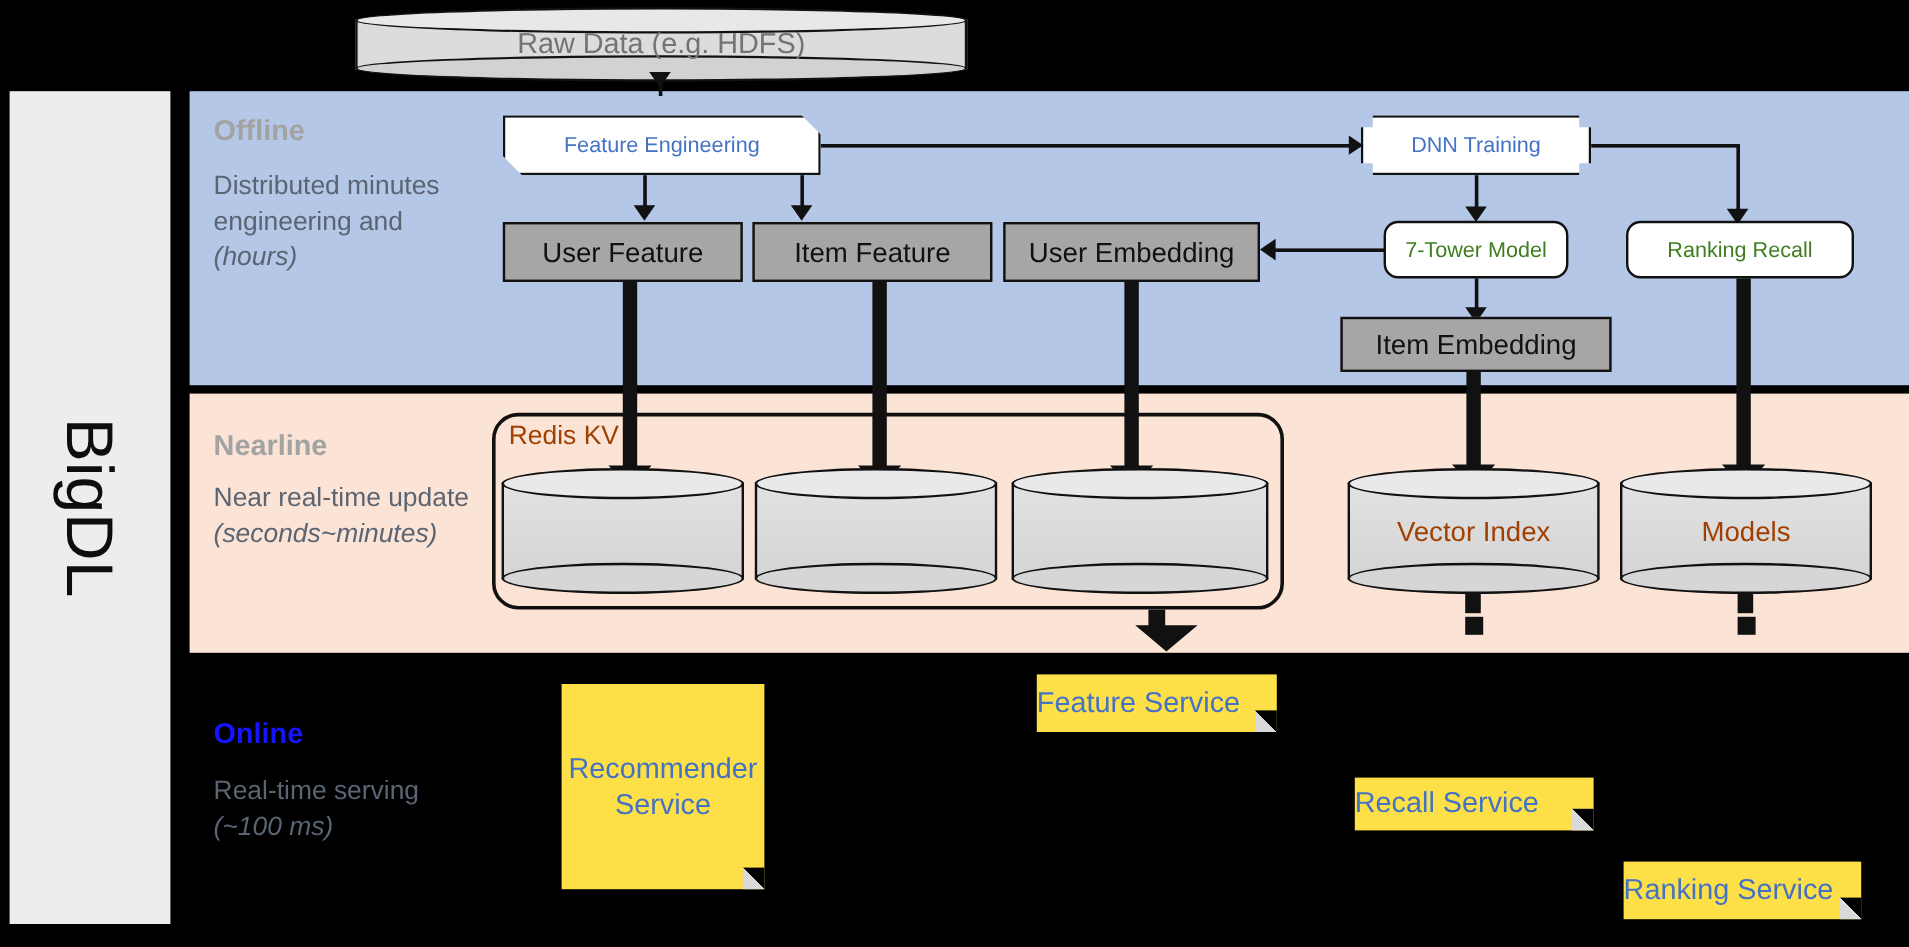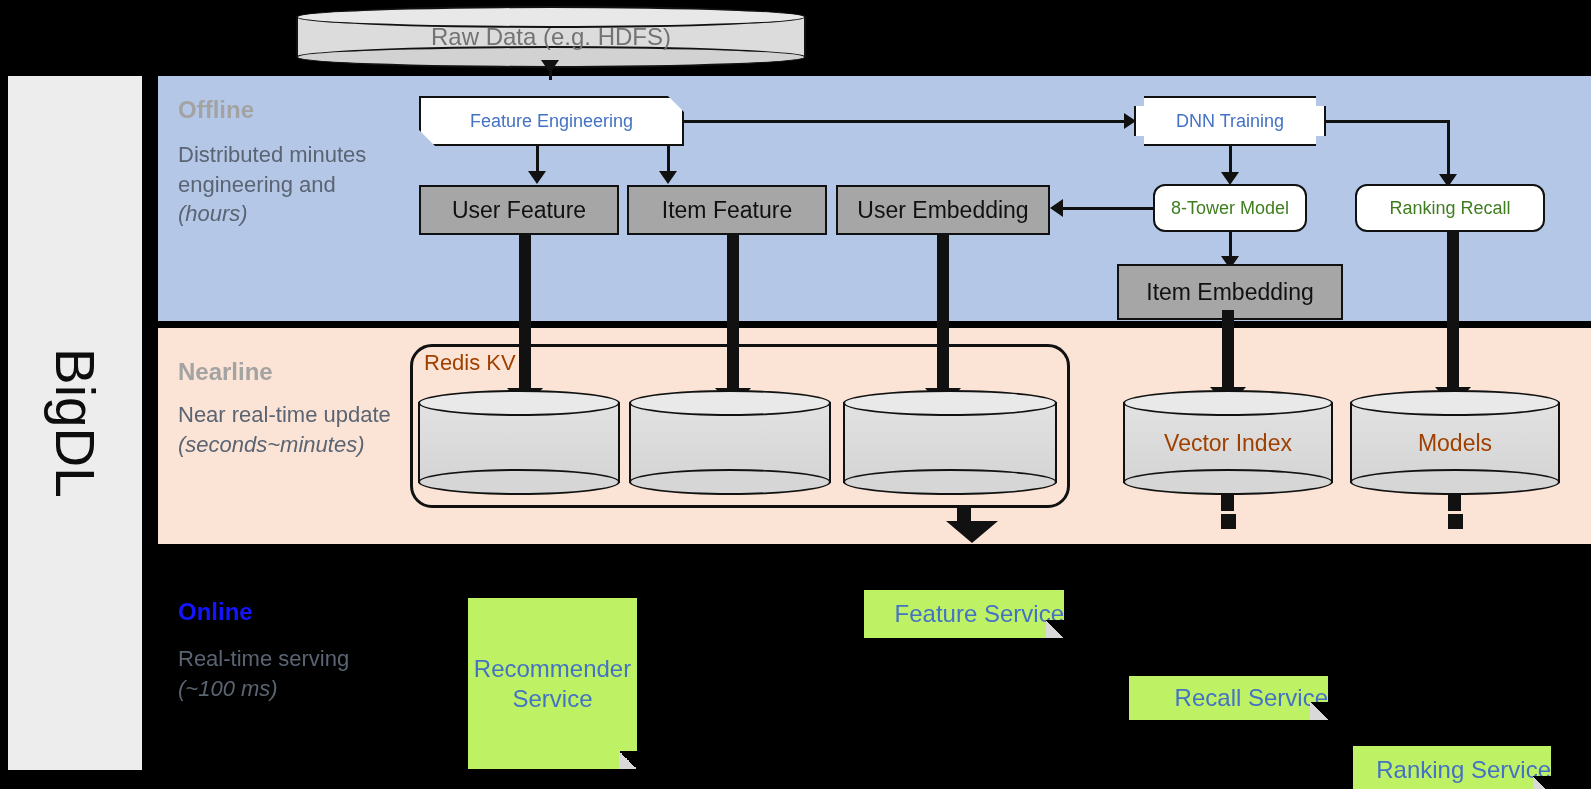--- a/index.html
+++ b/index.html
@@ -71,23 +71,23 @@
     background:#d2d2d2;border:2.5px solid #111;box-sizing:border-box;}
   #rawdata .lbl{position:absolute;left:0;right:0;top:50%;transform:translateY(-50%);
     text-align:center;font-size:24px;color:#737373;z-index:3;}
 
   
   #redis-kv{position:absolute;left:410px;top:344px;width:660px;height:164px;
     border:3px solid #111;border-radius:22px;box-sizing:border-box;background:transparent;}
   #redis-kv-label{position:absolute;left:424px;top:350px;font-size:22px;color:#a04000;}
 
   
-  .doc{position:absolute;background:#bef264;box-sizing:border-box;display:flex;
-    align-items:center;justify-content:flex-end;text-align:center;color:#4472c4;font-size:24px;
-    line-height:1.25;margin-top:28px;}
+  .doc{position:absolute;background:#fde047;box-sizing:border-box;display:flex;
+    align-items:center;justify-content:flex-start;text-align:center;color:#4472c4;font-size:24px;
+    line-height:1.25;}
   .doc .fold{position:absolute;right:0;bottom:0;width:18px;height:18px;
     background:linear-gradient(to bottom left,#000 0 50%,#d9d9d9 50% 100%);}
 
   
   .ln{position:absolute;background:#111;}
   .vthin{width:3px;}
   .hthin{height:3px;}
   .vthick{width:12px;}
   .sq{position:absolute;background:#111;}
 
@@ -159,34 +159,34 @@
     <span>Item Feature</span>
   </div>
   <div class="node gray-box" id="n-userfeat" style="left:419px;top:185px;width:200px;height:50px;">
     <span>User Feature</span>
   </div>
   <div class="node gray-box" id="n-useremb" style="left:836px;top:185px;width:214px;height:50px;">
     <span>User Embedding</span>
   </div>
 
   <div class="node proc-box proc-green rounded" id="n-2tower" style="left:1153px;top:184px;width:154px;height:48px;">
-    <span>8-Tower Model</span>
+    <span>7-Tower Model</span>
   </div>
 
   <div class="node proc-box proc-green rounded" id="n-ranking" style="left:1355px;top:184px;width:190px;height:48px;">
     <span>Ranking Recall</span>
   </div>
 
   <div class="ln hthin" style="left:1062px;top:207px;width:92px;"></div>
   <div class="arrow-left" style="left:1050px;top:199px;"></div>
 
   <div class="ln vthin" style="left:1229px;top:232px;height:27px;"></div>
   <div class="arrow-down" style="left:1221px;top:256px;"></div>
 
-  <div class="node gray-box" id="n-itememb" style="left:1117px;top:264px;width:226px;height:56px;">
+  <div class="node gray-box" id="n-itememb" style="left:1117px;top:264px;width:226px;height:46px;">
     <span>Item Embedding</span>
   </div>
 
   <div class="ln vthick" style="left:519px;top:235px;height:158px;"></div>
   <div class="arrow-down-big" style="left:507px;top:388px;"></div>
 
   <div class="ln vthick" style="left:727px;top:235px;height:158px;"></div>
   <div class="arrow-down-big" style="left:715px;top:388px;"></div>
 
   <div class="ln vthick" style="left:937px;top:235px;height:158px;"></div>

